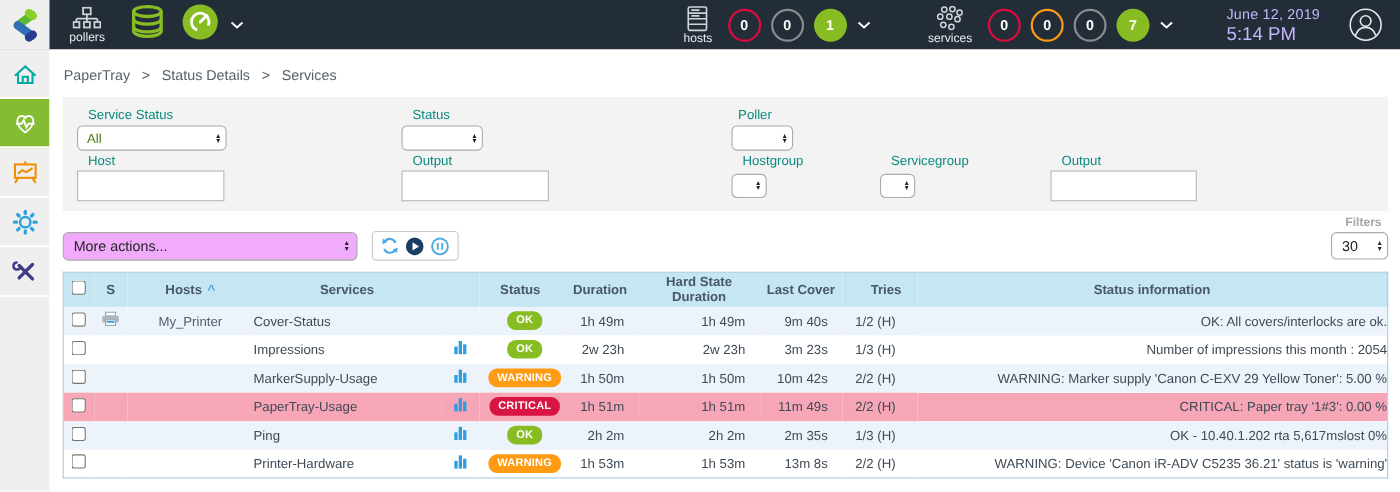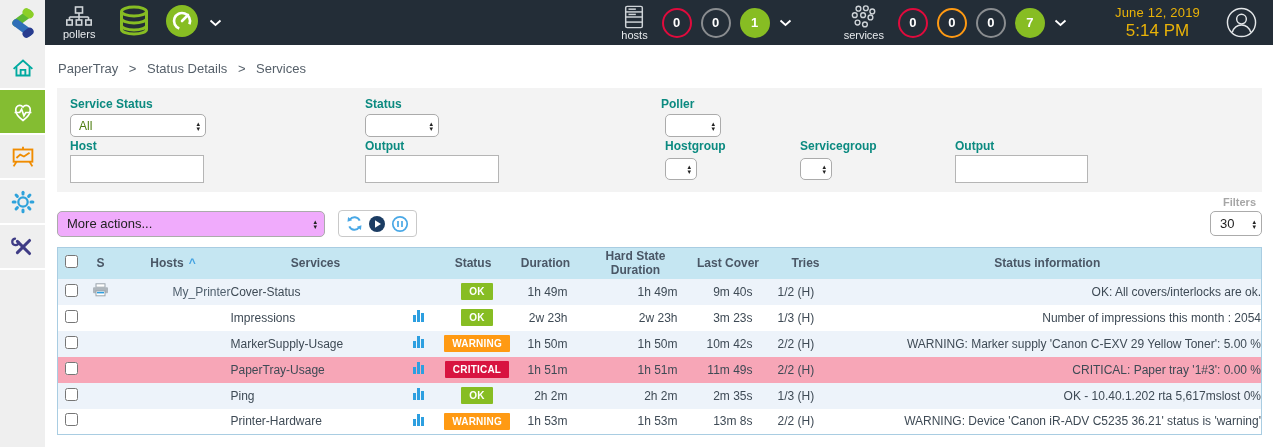--- a/index.html
+++ b/index.html
@@ -22,40 +22,40 @@
   .statgroup { display:flex; align-items:center; }
   .hosts-group { margin-left:auto; }
   .services-group { margin-left:52px; }
   .badges { display:flex; align-items:center; margin-left:14px; gap:9px; }
   .badge { width:30px; height:30px; border-radius:50%; display:flex; align-items:center;
            justify-content:center; color:#fff; font-weight:bold; font-size:13px; cursor:pointer; }
   .b-red    { border:2px solid #e00b3d; }
   .b-orange { border:2px solid #ff9a13; }
   .b-gray   { border:2px solid #8a8d90; }
   .b-green  { background:#87bd23; }
-  .datetime { margin-left:48px; text-align:center; color:#eab308; }
+  .datetime { margin-left:48px; text-align:left; color:#c4b5fd; }
   .datetime .d { font-size:13px; letter-spacing:.2px; }
   .datetime .t { font-size:17px; margin-top:1px; }
   .avatar { margin:0 16px 0 26px; cursor:pointer; }
 
   
   .sidebar { position:absolute; top:45px; left:0; width:45px; height:402px; background:#efefef; }
   .side-tile { width:45px; height:45px; display:flex; align-items:center; justify-content:center;
                background:#efefef; border-bottom:2px solid #fff; cursor:pointer; }
   .side-tile.active { background:#84bd32; }
 
   
   .content { position:absolute; top:45px; left:45px; width:1228px; height:402px; background:#fff; }
   .breadcrumb { padding:16px 0 12px 13px; font-size:13px; color:#56606a; }
   .breadcrumb .sep { margin:0 7px; color:#56606a; }
   .breadcrumb .crumb { cursor:pointer; }
 
   
   .filter-panel { position:relative; margin-left:12px; width:1205px; height:104px; background:#f3f3f3; }
-  .flabel { position:absolute; font-size:12px; font-weight:bold; color:#0b8a80; }
+  .flabel { position:absolute; font-size:12px; font-weight:normal; color:#0b8a80;margin-left:10px; }
   .selwrap { position:absolute; background:#fff; border:1px solid #ababab; border-radius:5px; }
   .selwrap select { appearance:none; -webkit-appearance:none; border:none; background:transparent;
                     width:100%; height:100%; font-size:12px; padding:0 18px 0 8px; color:#4d7c0f; }
   .selwrap::after { content:"▴\A▾"; white-space:pre; position:absolute; right:5px; top:50%;
                     transform:translateY(-50%); font-size:7px; line-height:5px; color:#222;
                     pointer-events:none; }
   .tinput { position:absolute; border:1px solid #b5b5b5; background:#fff; height:28px;
             font-size:12px; padding:0 6px; }
   .filters-tag { position:absolute; right:6px; bottom:-16px; font-size:11px; font-weight:bold; color:#a6a6a6; }
 
@@ -86,30 +86,30 @@
   tr.row-alt  { background:#edf3fa; }
   tr.row-white{ background:#ffffff; }
   tr.row-critical { background:#f7a6b7; }
   .col-cb   { width:28px; }  .col-s    { width:30px; }
   .col-host { width:115px; } .col-svc  { width:170px; }
   .col-graph{ width:35px; }  .col-status{ width:75px; }
   .col-dur  { width:70px; }  .col-hsd  { width:110px; }
   .col-lc   { width:75px; }  .col-tries{ width:68px; }
   td.c-cb, th.c-cb { text-align:center; }
   td.c-s { text-align:center; }
-  td.c-host { text-align:right; color:#50606e; cursor:pointer; }
+  td.c-host { text-align:center; color:#50606e; cursor:pointer; }
   td.c-svc { text-align:left; cursor:pointer; }
   td.c-graph { text-align:center; }
   td.c-status { text-align:center; }
   td.c-dur, td.c-hsd, td.c-lc { text-align:right; padding-right:13px; }
   th.h-tries, td.c-tries { text-align:left; padding-left:12px; }
   td.c-info { text-align:right; padding-left:12px; white-space:nowrap; overflow:hidden; }
   th.h-info { text-align:center; }
   .sortcaret { color:#45a3e2; font-weight:bold; margin-left:5px; font-size:12px; }
-  .pill { display:inline-block; min-width:24px; padding:3px 8px; border-radius:1px; color:#fff;
+  .pill { display:inline-block; min-width:24px; padding:3px 8px; border-radius:8px; color:#fff;
           font-weight:bold; font-size:10px; text-align:center; letter-spacing:.2px;margin-left:8px; }
   .pill-ok { background:#87bd23; }
   .pill-warning { background:#ff9a13; }
   .pill-critical { background:#d81440; }
   .graph-icon { display:inline-flex; align-items:flex-end; gap:1px; height:12px; cursor:pointer; }
   .graph-icon i { display:block; width:3px; background:#2d9fe0; }
   .graph-icon i:nth-child(1){ height:7px; } .graph-icon i:nth-child(2){ height:12px; }
   .graph-icon i:nth-child(3){ height:9px; }
   input[type=checkbox]{ width:13px; height:13px; cursor:pointer; }
 </style>

